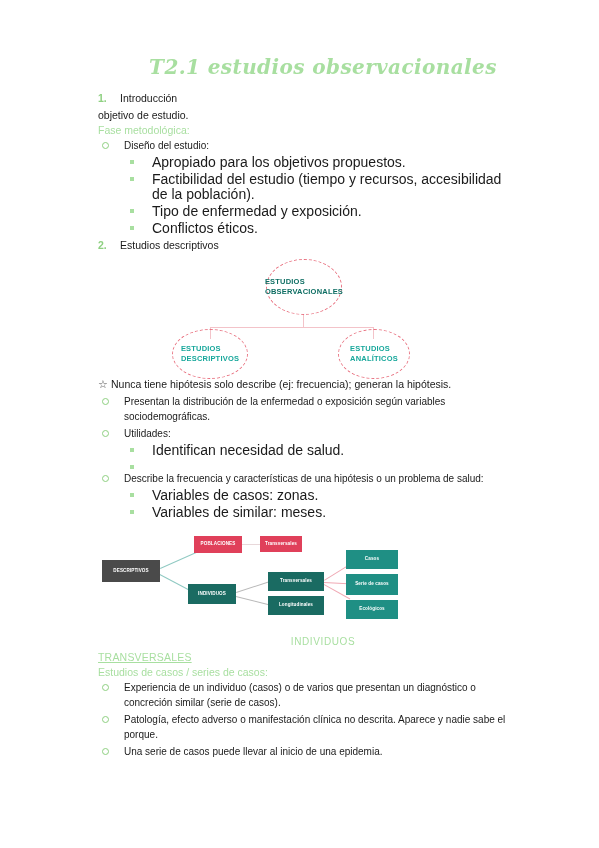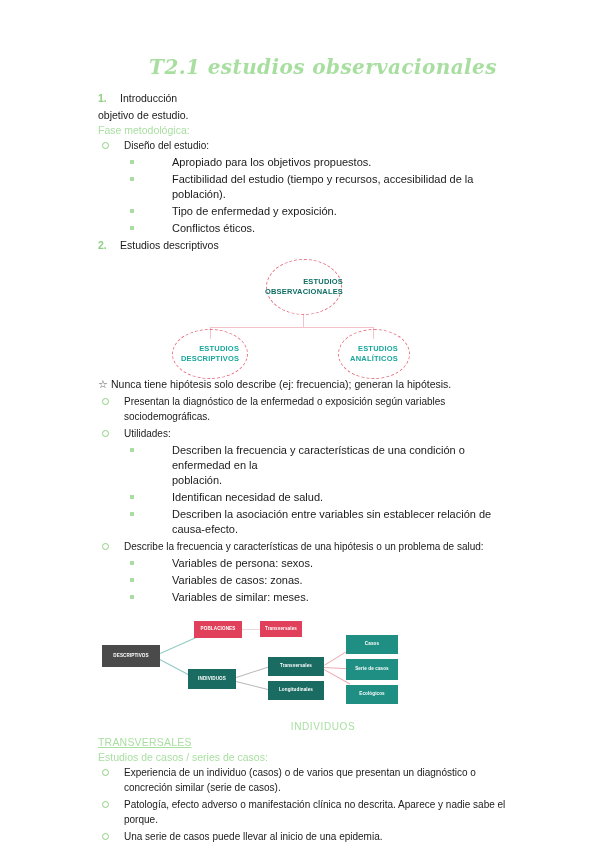--- a/index.html
+++ b/index.html
@@ -120,25 +120,24 @@
     width: 22px;
     padding-top: 5px;
   }
   .bullet .sq {
     display: block;
     width: 4px;
     height: 4px;
     background: #a8dfa0;
   }
   .lvl2 .txt {
-    font-size: 11px;
+    font-size: 14px;
     line-height: 15px;
     color: #1a1a1a;
     flex: 1;
-    margin-left: 20px;
   }
 
   
   .star-line {
     display: flex;
     align-items: flex-start;
     margin: 0 0 2px 0;
   }
   .star-line .star {
     flex: 0 0 13px;
@@ -157,21 +156,21 @@
     height: 118px;
     margin: 4px 0 2px 0;
   }
   .node-circle {
     position: absolute;
     border: 1px dashed #e8707f;
     border-radius: 50%;
     display: flex;
     align-items: center;
     justify-content: center;
-    text-align: right;
+    text-align: left;
     font-weight: bold;
     letter-spacing: 0.2px;
     box-sizing: border-box;
   }
   #n-root {
     left: 168px; top: 2px;
     width: 76px; height: 56px;
     font-size: 7.5px;
     line-height: 9.5px;
     color: #0e6e63;
@@ -344,67 +343,51 @@
     <div class="star-line">
       <span class="star">☆</span>
       <span class="txt">Nunca tiene hipótesis solo describe (ej: frecuencia); generan la hipótesis.</span>
     </div>
 
     <div class="lvl1">
       <span class="bullet">
           <span class="ring"></span>
         </span>
       <span class="txt">
-        <span>Presentan la diagnóstico de la enfermedad o exposición según variables</span><br>
+        <span>Presentan la distribución de la enfermedad o exposición según variables</span><br>
         <span>sociodemográficas.</span>
       </span>
     </div>
 
     <div class="lvl1">
       <span class="bullet">
           <span class="ring"></span>
         </span>
       <span class="txt">Utilidades:</span>
     </div>
 
     <div class="lvl2">
       <span class="bullet">
           <span class="sq"></span>
         </span>
-      <span class="txt">
-        <span>Describen la frecuencia y características de una condición o enfermedad en la</span><br>
-        <span>población.</span>
-      </span>
-    </div>
-    <div class="lvl2">
-      <span class="bullet">
-          <span class="sq"></span>
-        </span>
       <span class="txt">Identifican necesidad de salud.</span>
     </div>
     <div class="lvl2">
       <span class="bullet">
           <span class="sq"></span>
         </span>
-      <span class="txt">Describen la asociación entre variables sin establecer relación de causa-efecto.</span>
     </div>
 
     <div class="lvl1">
       <span class="bullet">
           <span class="ring"></span>
         </span>
       <span class="txt">Describe la frecuencia y características de una hipótesis o un problema de salud:</span>
     </div>
 
-    <div class="lvl2">
-      <span class="bullet">
-          <span class="sq"></span>
-        </span>
-      <span class="txt">Variables de persona: sexos.</span>
-    </div>
     <div class="lvl2">
       <span class="bullet">
           <span class="sq"></span>
         </span>
       <span class="txt">Variables de casos: zonas.</span>
     </div>
     <div class="lvl2">
       <span class="bullet">
           <span class="sq"></span>
         </span>

